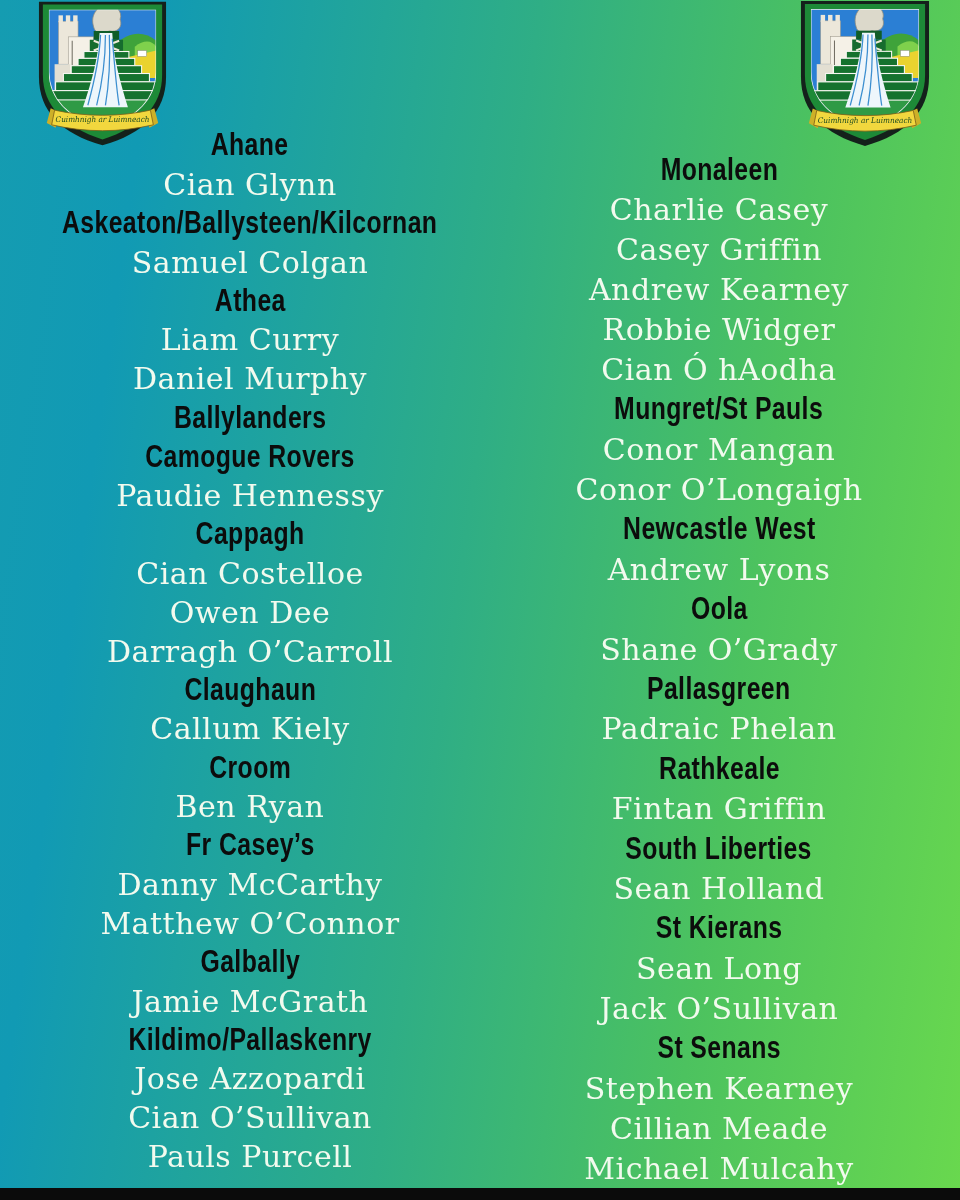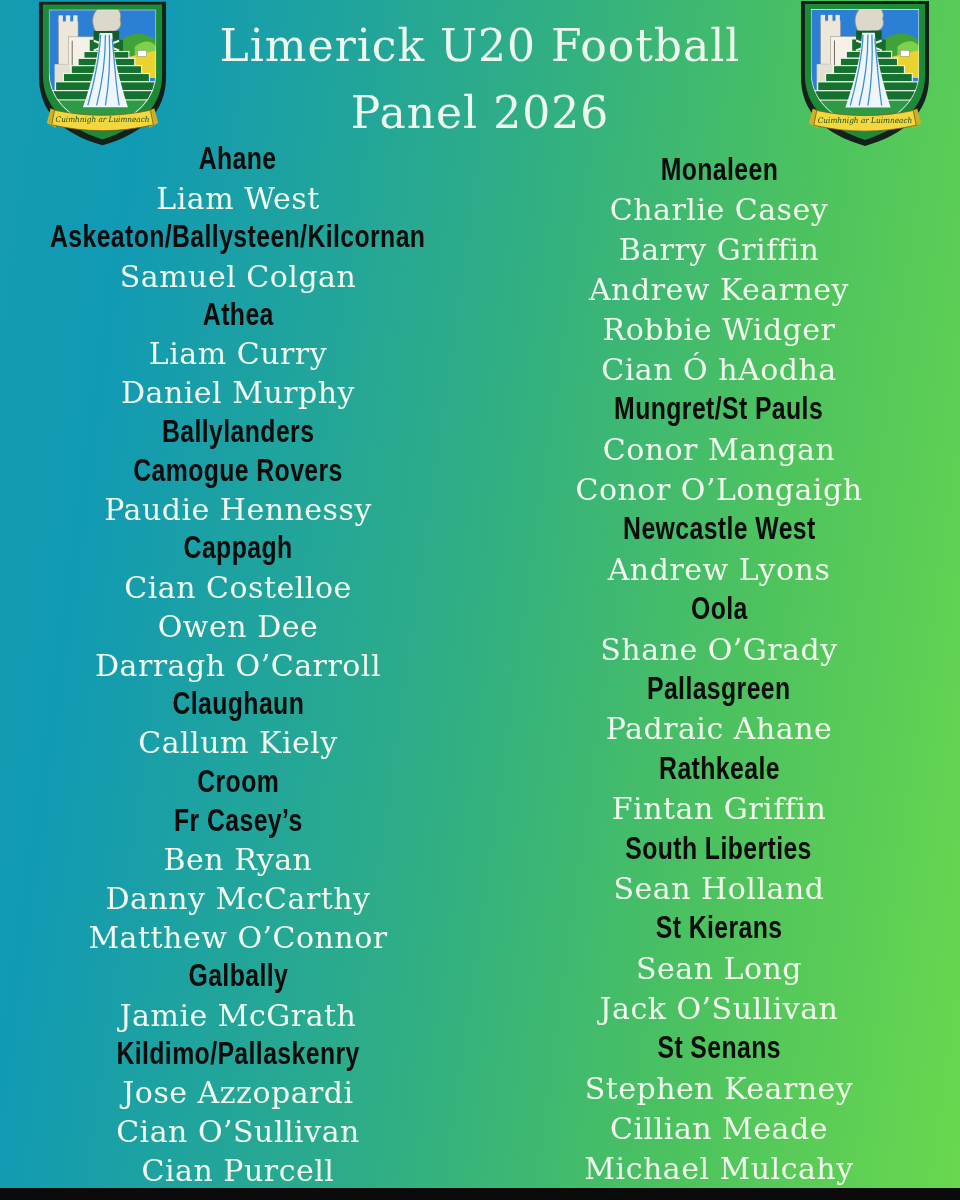--- a/index.html
+++ b/index.html
@@ -13,21 +13,21 @@
   .title{
     position:absolute;top:12px;left:0;right:0;
     text-align:center;
     color:var(--title-text,#eef7ee);
     font-size:44px;line-height:67px;letter-spacing:1px;
   }
   .crest{position:absolute;top:0;display:block;}
   .crest-left{left:37px;width:131px;height:148px;}
   .crest-right{left:799px;width:132px;height:148px;}
   .col{position:absolute;display:flex;flex-direction:column;}
-  .col-left{left:0;top:140px;width:476px;height:1050px;}
+  .col-left{left:0;top:126px;width:476px;height:1050px;padding-left:12px;}
   .col-right{left:480px;top:150px;width:478px;height:1038px;text-align:right;}
   .entry{flex:1;display:flex;align-items:center;justify-content:center;}
   .entry span{white-space:nowrap;display:inline-block;}
   .entry.player{color:var(--player-text,#f2faee);font-size:30px;font-family:"DejaVu Serif",serif;letter-spacing:0.5px;}
   .entry.club{color:var(--club-text,#0c0c0c);font-family:"Liberation Sans",sans-serif;font-weight:700;font-size:31px;}
   .entry.club span{transform:scaleX(0.8);transform-origin:center;letter-spacing:0.5px;}
   .bottom-bar{position:absolute;left:0;bottom:0;width:100%;height:12px;background:var(--bottom-bar,#0b0b0b);}
 </style>
 </head>
 <body>
@@ -85,31 +85,27 @@
 <div class="page">
 
   <svg class="crest crest-left" viewBox="0 0 134 148">
     <use href="#limerick-crest"></use>
   </svg>
 
   <svg class="crest crest-right" viewBox="0 0 134 148">
     <use href="#limerick-crest"></use>
   </svg>
 
-  <div class="title">
-    <div>Limerick U20 Football</div>
-    <div>Panel 2026</div>
-  </div>
 
   <div class="col col-left">
       <div class="entry club">
         <span>Ahane</span>
       </div>
       <div class="entry player">
-        <span>Liam West</span>
+        <span>Cian Glynn</span>
       </div>
       <div class="entry club">
         <span>Askeaton/Ballysteen/Kilcornan</span>
       </div>
       <div class="entry player">
         <span>Samuel Colgan</span>
       </div>
       <div class="entry club">
         <span>Athea</span>
       </div>
@@ -142,27 +138,27 @@
       </div>
       <div class="entry club">
         <span>Claughaun</span>
       </div>
       <div class="entry player">
         <span>Callum Kiely</span>
       </div>
       <div class="entry club">
         <span>Croom</span>
       </div>
+      <div class="entry player">
+        <span>Ben Ryan</span>
+      </div>
       <div class="entry club">
         <span>Fr Casey’s</span>
       </div>
       <div class="entry player">
-        <span>Ben Ryan</span>
-      </div>
-      <div class="entry player">
         <span>Danny McCarthy</span>
       </div>
       <div class="entry player">
         <span>Matthew O’Connor</span>
       </div>
       <div class="entry club">
         <span>Galbally</span>
       </div>
       <div class="entry player">
         <span>Jamie McGrath</span>
@@ -170,32 +166,32 @@
       <div class="entry club">
         <span>Kildimo/Pallaskenry</span>
       </div>
       <div class="entry player">
         <span>Jose Azzopardi</span>
       </div>
       <div class="entry player">
         <span>Cian O’Sullivan</span>
       </div>
       <div class="entry player">
-        <span>Cian Purcell</span>
+        <span>Pauls Purcell</span>
       </div>
     </div>
   <div class="col col-right">
       <div class="entry club">
         <span>Monaleen</span>
       </div>
       <div class="entry player">
         <span>Charlie Casey</span>
       </div>
       <div class="entry player">
-        <span>Barry Griffin</span>
+        <span>Casey Griffin</span>
       </div>
       <div class="entry player">
         <span>Andrew Kearney</span>
       </div>
       <div class="entry player">
         <span>Robbie Widger</span>
       </div>
       <div class="entry player">
         <span>Cian Ó hAodha</span>
       </div>
@@ -217,21 +213,21 @@
       <div class="entry club">
         <span>Oola</span>
       </div>
       <div class="entry player">
         <span>Shane O’Grady</span>
       </div>
       <div class="entry club">
         <span>Pallasgreen</span>
       </div>
       <div class="entry player">
-        <span>Padraic Ahane</span>
+        <span>Padraic Phelan</span>
       </div>
       <div class="entry club">
         <span>Rathkeale</span>
       </div>
       <div class="entry player">
         <span>Fintan Griffin</span>
       </div>
       <div class="entry club">
         <span>South Liberties</span>
       </div>

